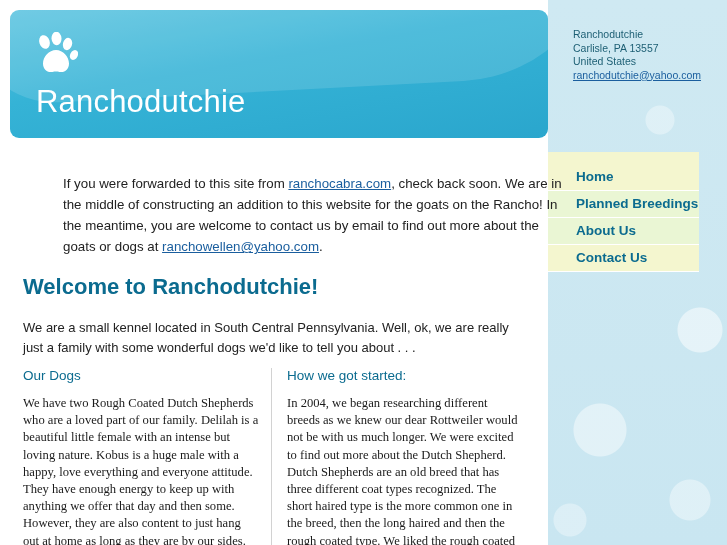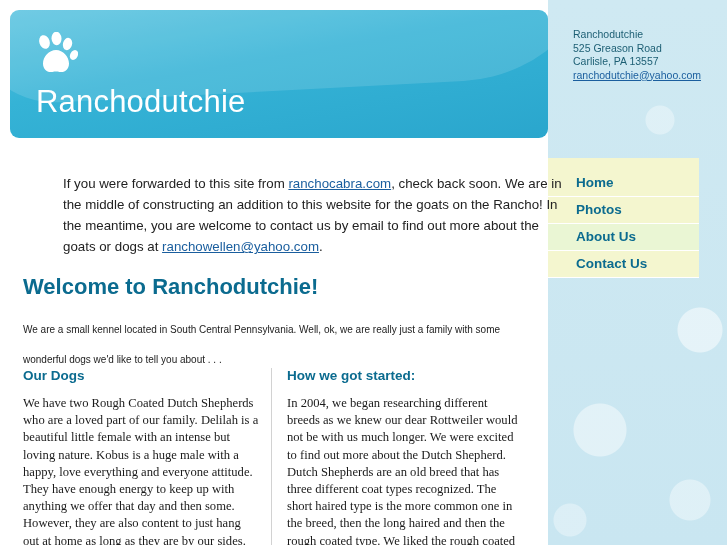--- a/index.html
+++ b/index.html
@@ -81,21 +81,21 @@
   #contact div { white-space: nowrap; }
   #contact a {
     color: #1a5e9e;
     text-decoration: underline;
     text-align: right;
   }
 
   
   #nav {
     position: absolute;
-    left: 548px; top: 158px;
+    left: 548px; top: 152px;
     width: 151px;
   }
   .nav-item {
     height: 26px;
     line-height: 26px;
     padding-left: 28px;
     font-size: 13.5px;
     color: #0b6b8f;
     font-weight: bold;
     border-bottom: 1px solid #ffffff;
@@ -126,38 +126,38 @@
     left: 23px; top: 274px;
     font-size: 22px;
     color: #0b6b8f;
     font-weight: bold;
     margin: 0;
   }
   #welcome-body {
     position: absolute;
     left: 23px; top: 305px;
     width: 500px;
-    font-size: 10px;
-    line-height: 30px;
+    font-size: 13px;
+    line-height: 20px;
     color: #222222;
   }
 
   
   .col {
     position: absolute;
     top: 368px;
     width: 236px;
   }
   #col-left { left: 23px; }
   #col-right { left: 287px; }
   .col h3 {
     margin: 0 0 12px 0;
     font-size: 13.5px;
     color: #0b6b8f;
-    font-weight: bold;
+    font-weight: normal;
   }
   .col p {
     margin: 0;
     font-family: "Liberation Serif", serif;
     font-size: 12.6px;
     line-height: 17.2px;
     color: #1a1a1a;
     text-align: left;
   }
   #col-divider {
@@ -180,32 +180,32 @@
     <ellipse cx="24.5" cy="6.5" rx="5" ry="6.8" fill="#ffffff" transform="rotate(-4 24.5 6.5)"></ellipse>
     <ellipse cx="35.5" cy="12" rx="4.6" ry="6.2" fill="#ffffff" transform="rotate(14 35.5 12)"></ellipse>
     <ellipse cx="42" cy="23" rx="3.8" ry="5.2" fill="#ffffff" transform="rotate(28 42 23)"></ellipse>
     <path d="M24 18c7 0 13 6.5 13 13.5 0 6-4.5 9.5-9.5 8.4-2.4-.5-4.6-.5-7 0C15.5 41 11 37.5 11 31.5 11 24.5 17 18 24 18z" fill="#ffffff"></path>
   </svg>
   <h1 id="banner-title">Ranchodutchie</h1>
 </div>
 
 <div id="contact">
   <div>Ranchodutchie</div>
-  <div>525 Greason Road</div>
   <div>Carlisle, PA 13557</div>
+  <div>United States</div>
   <div><a href="#">ranchodutchie@yahoo.com</a></div>
 </div>
 
 <div id="nav">
   <div class="nav-top-strip"></div>
   <div class="nav-item">
     <span>Home</span>
   </div>
-  <div class="nav-item">
-    <span>Photos</span>
+  <div class="nav-item alt">
+    <span>Planned Breedings</span>
   </div>
   <div class="nav-item alt">
     <span>About Us</span>
   </div>
   <div class="nav-item">
     <span>Contact Us</span>
   </div>
 </div>
 
 <p id="intro"><span>If you were forwarded to this site from </span><a href="#">ranchocabra.com</a><span>, check back soon.  We are in the middle of constructing an addition to this website for the goats on the Rancho!  In the meantime, you are welcome to contact us by email to find out more about the goats or dogs at </span><a href="#">ranchowellen@yahoo.com</a><span>.</span></p>

